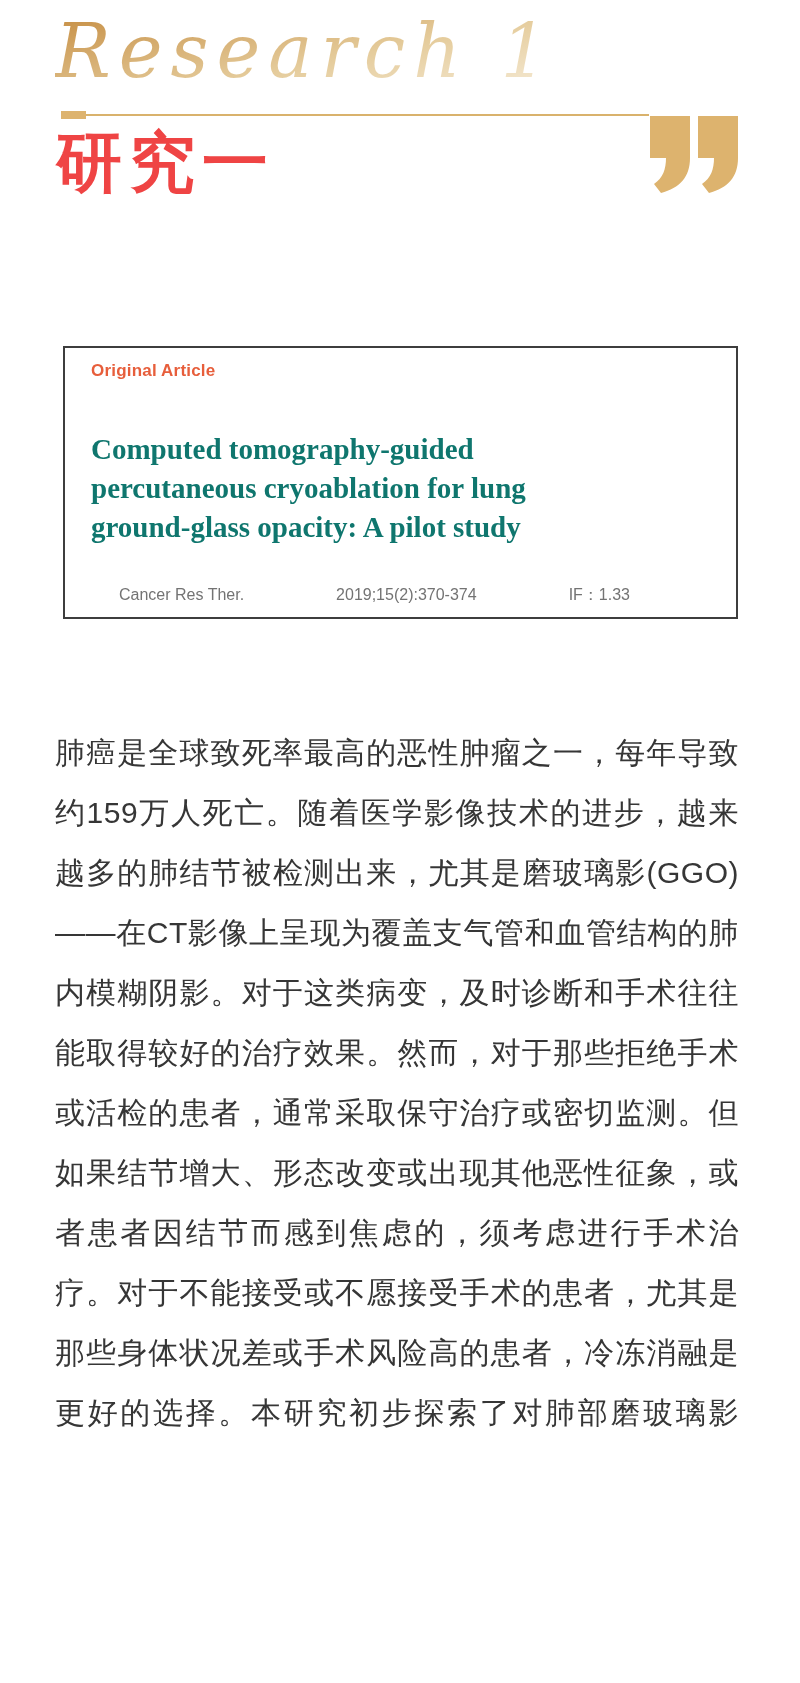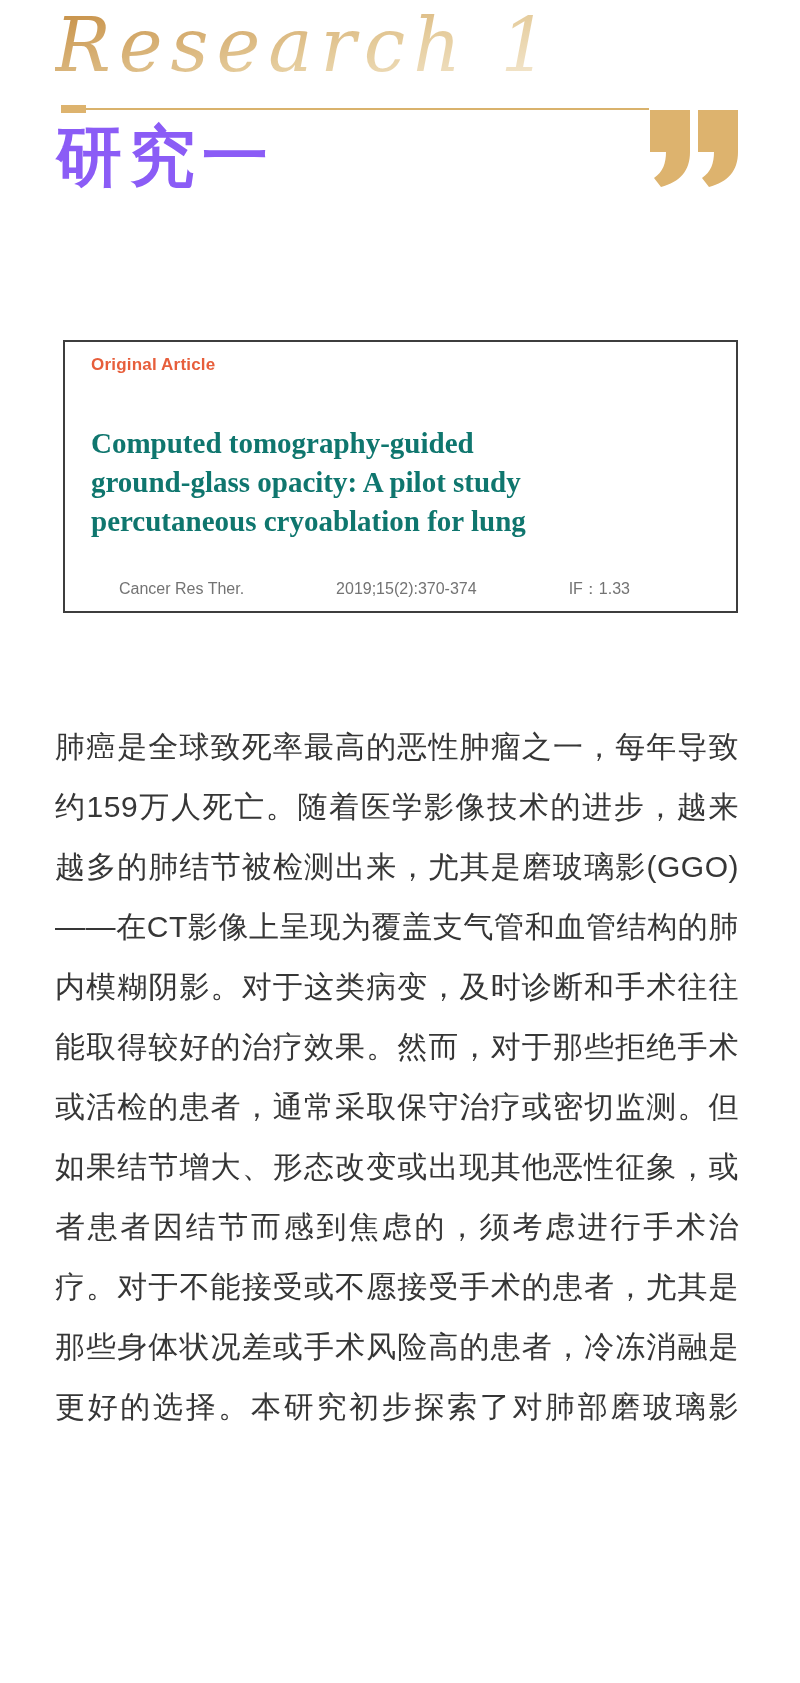--- a/index.html
+++ b/index.html
@@ -1,21 +1,21 @@
 <!DOCTYPE html>
 <html><head>
 <meta charset="utf-8">
 <style>
   * { margin:0; padding:0; box-sizing:border-box; }
   html,body { background:#ffffff; }
   .page {
     position:relative;
     width:800px;
     height:1440px;
-    margin:0 auto;
+    margin:6px auto;
     background:#ffffff;
     overflow:hidden;
     font-family:"Liberation Sans", sans-serif;
   }
 
   
   .script-title {
     position:absolute;
     left:55px;
     top:2px;
@@ -54,21 +54,21 @@
   
   .cn-title {
     position:absolute;
     left:56px;
     top:116px;
     font-family:"Liberation Serif", serif;
     font-weight:700;
     font-size:66px;
     line-height:1.25;
     letter-spacing:7px;
-    color:#8b5cf6;
+    color:#ef4444;
     white-space:nowrap;
   }
 
   
   .quote {
     position:absolute;
     left:650px;
     top:110px;
     width:88px;
     height:77px;
@@ -153,22 +153,22 @@
   <svg class="quote" viewBox="0 0 88 77" aria-hidden="true">
     <path d="M0 0 H40 V42 C40 61 30 72 11 77 L4 68 C13 62 16 53 16 42 H0 Z"></path>
     <path d="M0 0 H40 V42 C40 61 30 72 11 77 L4 68 C13 62 16 53 16 42 H0 Z" transform="translate(48,0)"></path>
   </svg>
 
   <div class="card">
     <div class="card-tag">Original Article</div>
 
     <div class="card-title">
       <div>Computed tomography-guided</div>
+      <div>percutaneous cryoablation for lung</div>
       <div>ground-glass opacity: A pilot study</div>
-      <div>percutaneous cryoablation for lung</div>
     </div>
 
     <div class="card-meta">
       <span>Cancer Res Ther.</span>
       <span>2019;15(2):370-374</span>
       <span>IF：1.33</span>
     </div>
   </div>
 
   <p class="body-text">肺癌是全球致死率最高的恶性肿瘤之一，每年导致约159万人死亡。随着医学影像技术的进步，越来越多的肺结节被检测出来，尤其是磨玻璃影(GGO)——在CT影像上呈现为覆盖支气管和血管结构的肺内模糊阴影。对于这类病变，及时诊断和手术往往能取得较好的治疗效果。然而，对于那些拒绝手术或活检的患者，通常采取保守治疗或密切监测。但如果结节增大、形态改变或出现其他恶性征象，或者患者因结节而感到焦虑的，须考虑进行手术治疗。对于不能接受或不愿接受手术的患者，尤其是那些身体状况差或手术风险高的患者，冷冻消融是更好的选择。本研究初步探索了对肺部磨玻璃影(GGO)进行冷冻消融治疗的安全性和可行性。</p>

